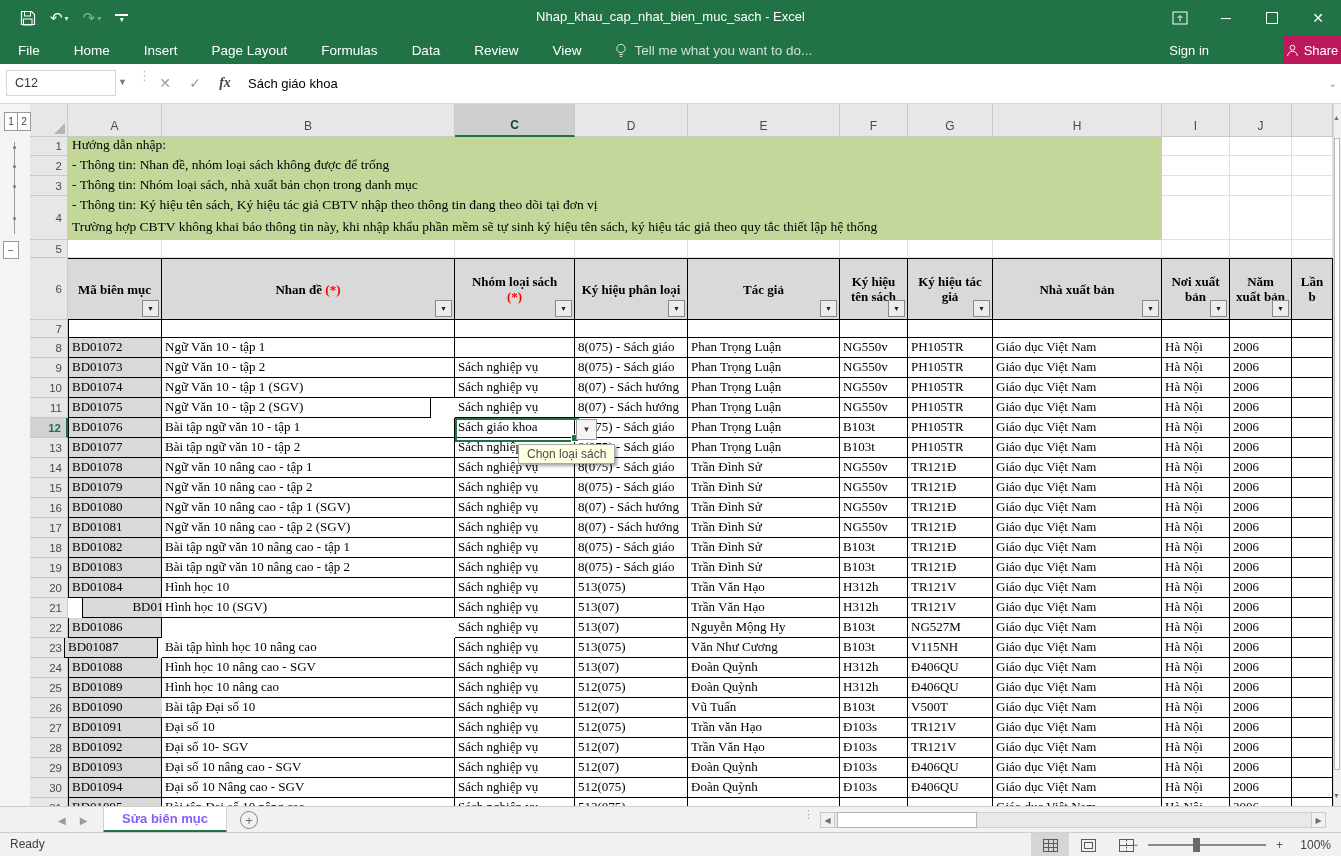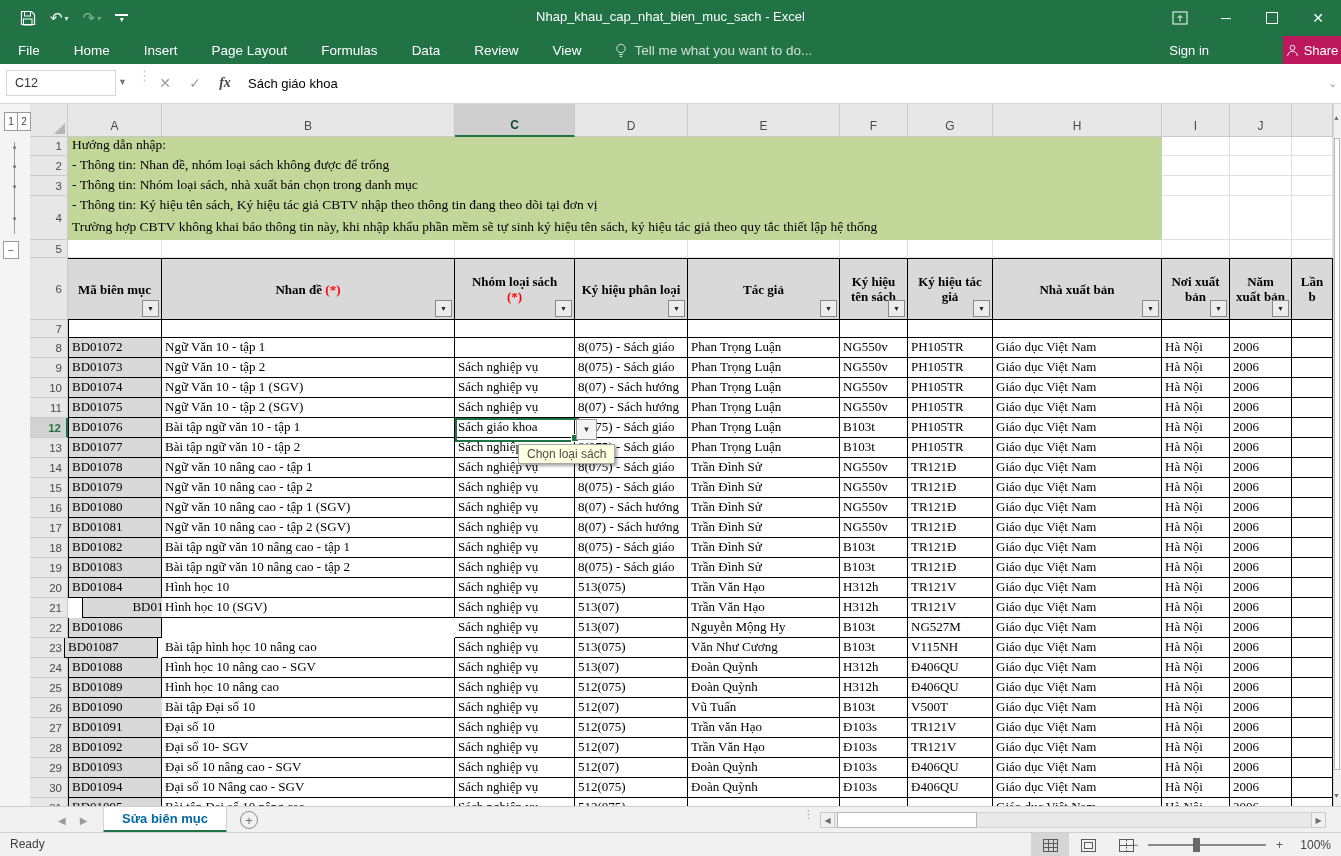--- a/index.html
+++ b/index.html
@@ -72,21 +72,21 @@
   .dvtip{position:absolute;background:#ffffe1;border:1px solid #a7a7a7;box-shadow:2px 2px 3px rgba(0,0,0,.35);
          font-size:12px;color:#4a4a4a;padding:2px 8px;white-space:nowrap}
   .vscroll{position:absolute;left:1333px;top:0;width:8px;height:702px;background:#f1f1f1;border-left:1px solid #d8d8d8}
   .vthumb{position:absolute;left:1334px;width:6px;background:#fdfdfd;border:1px solid #b9b9b9;box-sizing:border-box}
   .sarrow{position:absolute;color:#707070;font-size:7px;text-align:center;width:9px}
 
   
   .tabbar{left:0;top:806px;width:1341px;height:26px;background:#f1f1f1;border-top:1px solid #cfcfcf}
   .navarrs{left:58px;top:0;height:26px;display:flex;align-items:center;gap:14px;color:#9a9a9a;font-size:10px}
   .sheettab{left:103px;top:0;height:26px;background:#fff;border-left:1px solid #d2d2d2;border-right:1px solid #d2d2d2;
-            border-bottom:3px solid #217346;color:#0369a1;font-weight:bold;font-size:13px;display:flex;align-items:center;padding:0 18px;box-sizing:border-box}
+            border-bottom:3px solid #217346;color:#8b5cf6;font-weight:bold;font-size:13px;display:flex;align-items:center;padding:0 18px;box-sizing:border-box}
   .addsheet{left:240px;top:4px;width:18px;height:18px;border:1px solid #8a8a8a;border-radius:50%;color:#6e6e6e;
             font-size:13px;display:flex;align-items:center;justify-content:center}
   .splitdots{left:803px;top:4px;color:#9a9a9a;font-size:11px;line-height:6px;text-align:center;width:8px}
   .hstrack{left:820px;top:5px;width:506px;height:16px;background:#e9e9e9;border:1px solid #d0d0d0}
   .hsbtn{position:absolute;top:5px;width:15px;height:16px;background:#f1f1f1;border:1px solid #c9c9c9;color:#6e6e6e;
          font-size:8px;display:flex;align-items:center;justify-content:center;box-sizing:border-box}
   .hsthumb{left:837px;top:5px;width:140px;height:16px;background:#fff;border:1px solid #b5b5b5}
 
   
   .statusbar{left:0;top:832px;width:1341px;height:24px;background:#f1f1f1;border-top:1px solid #cfcfcf;color:#3f3f3f;font-size:12px}
@@ -344,21 +344,21 @@
     <div class="cell" style="left: 455px; top: 274px; width: 120px; height: 20px;">Sách nghiệp vụ</div>
     <div class="cell" style="left: 575px; top: 274px; width: 113px; height: 20px;">8(07) - Sách hướng</div>
     <div class="cell" style="left: 688px; top: 274px; width: 152px; height: 20px;">Phan Trọng Luận</div>
     <div class="cell" style="left: 840px; top: 274px; width: 68px; height: 20px;">NG550v</div>
     <div class="cell" style="left: 908px; top: 274px; width: 85px; height: 20px;">PH105TR</div>
     <div class="cell" style="left: 993px; top: 274px; width: 169px; height: 20px;">Giáo dục Việt Nam</div>
     <div class="cell" style="left: 1162px; top: 274px; width: 68px; height: 20px;">Hà Nội</div>
     <div class="cell" style="left: 1230px; top: 274px; width: 62px; height: 20px;">2006</div>
     <div class="cell" style="left: 1292px; top: 274px; width: 41px; height: 20px;"></div>
     <div class="cell grey leftb" style="left: 68px; top: 294px; width: 94px; height: 20px;">BD01075</div>
-    <div class="cell" style="left: 162px; top: 294px; width: 293px; height: 20px;">Ngữ Văn 10 - tập 2 (SGV)</div>
+    <div class="cell" style="left: 162px; top: 294px; width: 269px; height: 20px;">Ngữ Văn 10 - tập 2 (SGV)</div>
     <div class="cell" style="left: 455px; top: 294px; width: 120px; height: 20px;">Sách nghiệp vụ</div>
     <div class="cell" style="left: 575px; top: 294px; width: 113px; height: 20px;">8(07) - Sách hướng</div>
     <div class="cell" style="left: 688px; top: 294px; width: 152px; height: 20px;">Phan Trọng Luận</div>
     <div class="cell" style="left: 840px; top: 294px; width: 68px; height: 20px;">NG550v</div>
     <div class="cell" style="left: 908px; top: 294px; width: 85px; height: 20px;">PH105TR</div>
     <div class="cell" style="left: 993px; top: 294px; width: 169px; height: 20px;">Giáo dục Việt Nam</div>
     <div class="cell" style="left: 1162px; top: 294px; width: 68px; height: 20px;">Hà Nội</div>
     <div class="cell" style="left: 1230px; top: 294px; width: 62px; height: 20px;">2006</div>
     <div class="cell" style="left: 1292px; top: 294px; width: 41px; height: 20px;"></div>
     <div class="cell grey leftb" style="left: 68px; top: 314px; width: 94px; height: 20px;">BD01076</div>

